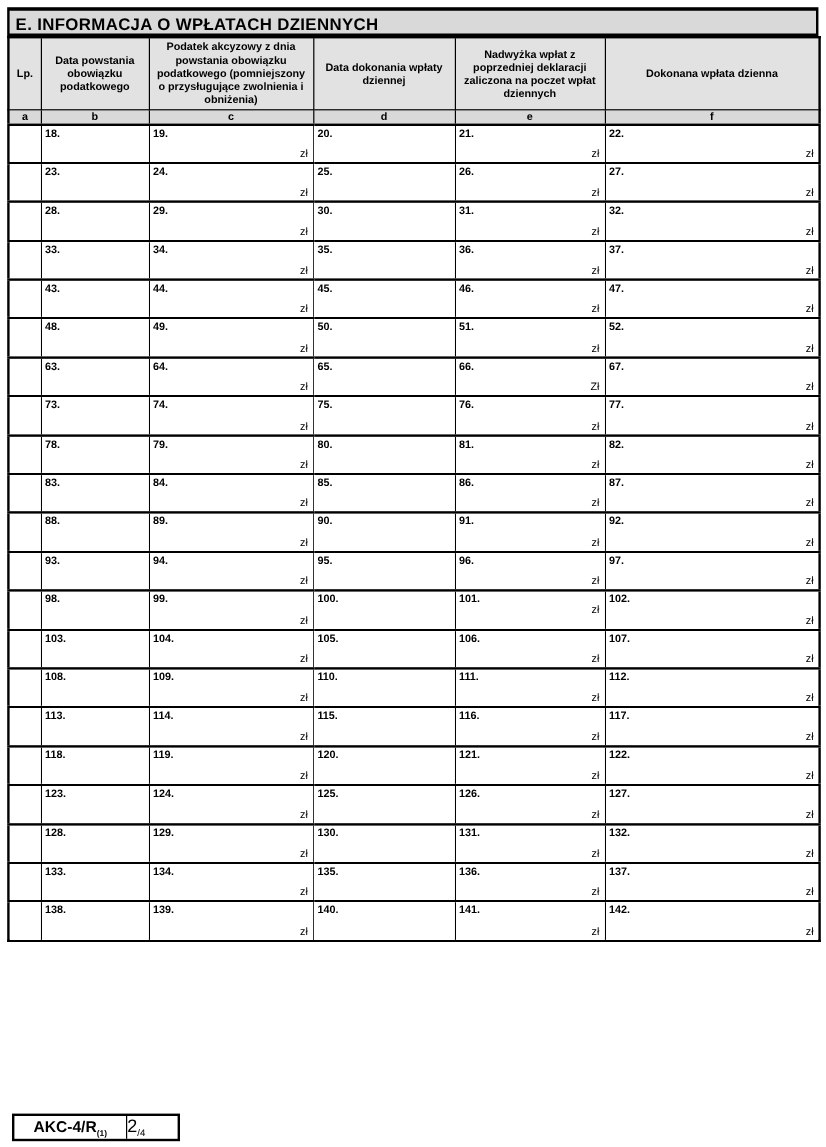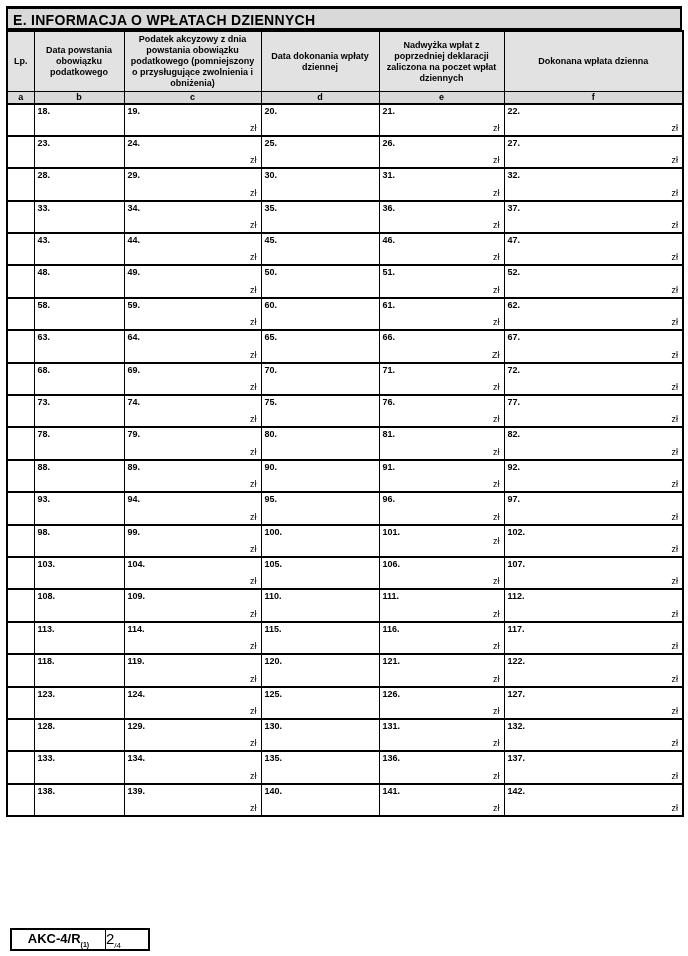--- a/index.html
+++ b/index.html
@@ -256,41 +256,20 @@
         <span class="num">51.</span>
         <span class="suffix suffix-e">zł</span>
       </td>
       <td>
         <span class="num">52.</span>
         <span class="suffix suffix-f">zł</span>
       </td>
     </tr>
 
 
-    <tr class="data-row">
-      <td></td>
-      <td>
-        <span class="num">58.</span>
-      </td>
-      <td>
-        <span class="num">59.</span>
-        <span class="suffix suffix-c">zł</span>
-      </td>
-      <td>
-        <span class="num">60.</span>
-      </td>
-      <td>
-        <span class="num">61.</span>
-        <span class="suffix suffix-e">zł</span>
-      </td>
-      <td>
-        <span class="num">62.</span>
-        <span class="suffix suffix-f">zł</span>
-      </td>
-    </tr>
 
     <tr class="data-row">
       <td></td>
       <td>
         <span class="num">63.</span>
       </td>
       <td>
         <span class="num">64.</span>
         <span class="suffix suffix-c">zł</span>
       </td>
@@ -300,41 +279,20 @@
       <td>
         <span class="num">66.</span>
         <span class="suffix suffix-e">Zł</span>
       </td>
       <td>
         <span class="num">67.</span>
         <span class="suffix suffix-f">zł</span>
       </td>
     </tr>
 
-    <tr class="data-row">
-      <td></td>
-      <td>
-        <span class="num">68.</span>
-      </td>
-      <td>
-        <span class="num">69.</span>
-        <span class="suffix suffix-c">zł</span>
-      </td>
-      <td>
-        <span class="num">70.</span>
-      </td>
-      <td>
-        <span class="num">71.</span>
-        <span class="suffix suffix-e">zł</span>
-      </td>
-      <td>
-        <span class="num">72.</span>
-        <span class="suffix suffix-f">zł</span>
-      </td>
-    </tr>
 
     <tr class="data-row">
       <td></td>
       <td>
         <span class="num">73.</span>
       </td>
       <td>
         <span class="num">74.</span>
         <span class="suffix suffix-c">zł</span>
       </td>
@@ -366,20 +324,41 @@
       <td>
         <span class="num">81.</span>
         <span class="suffix suffix-e">zł</span>
       </td>
       <td>
         <span class="num">82.</span>
         <span class="suffix suffix-f">zł</span>
       </td>
     </tr>
 
+    <tr class="data-row">
+      <td></td>
+      <td>
+        <span class="num">83.</span>
+      </td>
+      <td>
+        <span class="num">84.</span>
+        <span class="suffix suffix-c">zł</span>
+      </td>
+      <td>
+        <span class="num">85.</span>
+      </td>
+      <td>
+        <span class="num">86.</span>
+        <span class="suffix suffix-e">zł</span>
+      </td>
+      <td>
+        <span class="num">87.</span>
+        <span class="suffix suffix-f">zł</span>
+      </td>
+    </tr>
 
     <tr class="data-row">
       <td></td>
       <td>
         <span class="num">88.</span>
       </td>
       <td>
         <span class="num">89.</span>
         <span class="suffix suffix-c">zł</span>
       </td>

